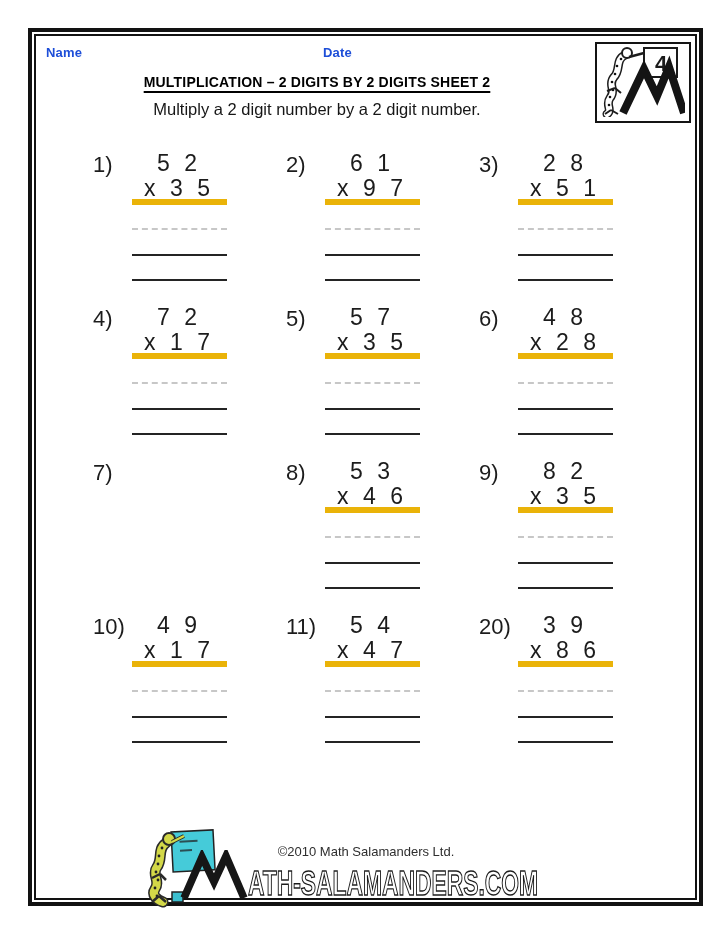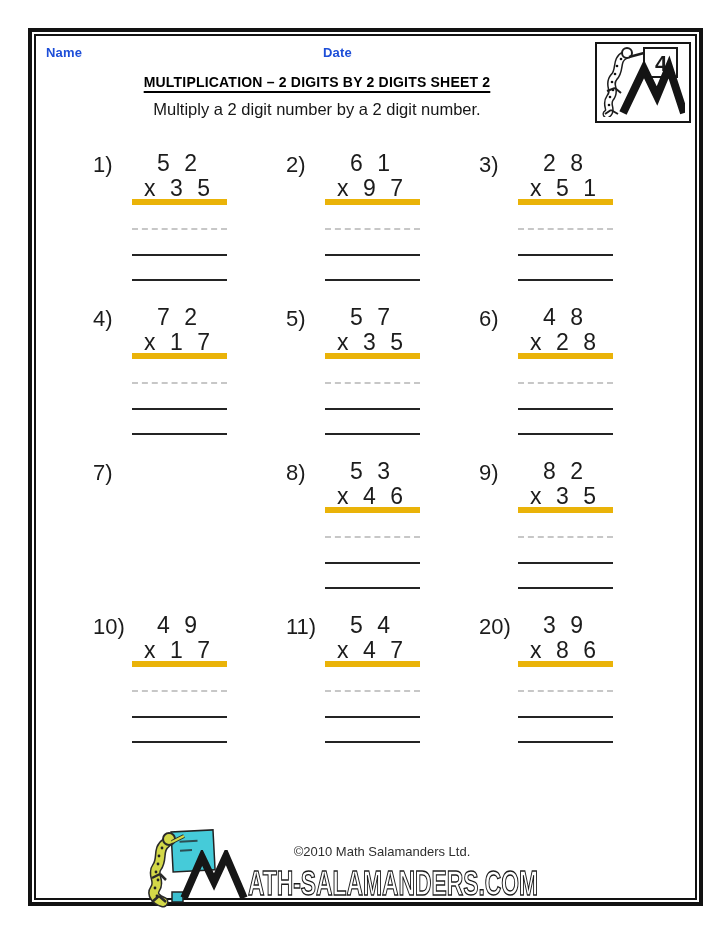--- a/index.html
+++ b/index.html
@@ -34,21 +34,21 @@
   .num{font-size:23px;letter-spacing:4px;text-align:center;padding-right:1px;color:#1c1c1c;
        white-space:nowrap;}
   .row-top{height:27px;line-height:27px;}
   .row-bot{height:22px;line-height:23px;border-bottom:6px solid #eab308;}
   .line{width:100%;height:0;}
   .line.dashed{margin-top:23px;border-top:2px dashed #c7c7c7;}
   .line.solid1{margin-top:24px;border-top:2px solid #242424;}
   .line.solid2{margin-top:23px;border-top:2px solid #242424;}
 
   
-  .copyright{position:absolute;left:200px;top:812px;width:300px;text-align:center;
+  .copyright{position:absolute;left:184px;top:812px;width:300px;text-align:center;
              font-size:13px;color:#2e2e2e;}
   .wordmark{position:absolute;left:148px;top:818px;}
   .foot-salamander{position:absolute;left:110px;top:796px;}
 </style>
 </head>
 <body>
 
 <div class="sheet">
 
   <span class="hdr-label name-label">Name</span>

